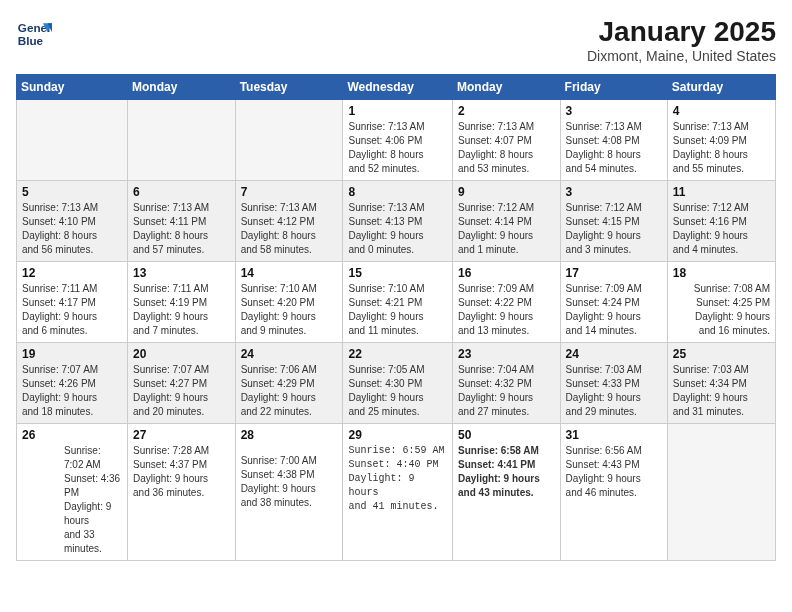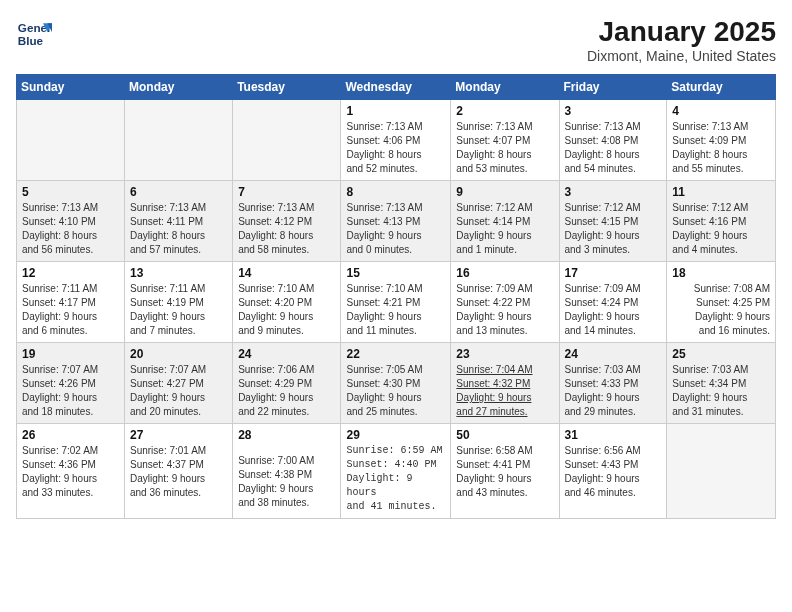--- a/index.html
+++ b/index.html
@@ -277,21 +277,21 @@
           </td>
           <td>
             <div class="day-num">22</div>
             <div class="day-info" style="white-space: pre-line;">Sunrise: 7:05 AM
 Sunset: 4:30 PM
 Daylight: 9 hours
 and 25 minutes.</div>
           </td>
           <td>
             <div class="day-num">23</div>
-            <div class="day-info" style="white-space: pre-line; text-decoration: underline;">Sunrise: 7:04 AM
+            <div class="day-info" style="white-space: pre-line;">Sunrise: 7:04 AM
 Sunset: 4:32 PM
 Daylight: 9 hours
 and 27 minutes.</div>
           </td>
           <td>
             <div class="day-num">24</div>
             <div class="day-info" style="white-space: pre-line;">Sunrise: 7:03 AM
 Sunset: 4:33 PM
 Daylight: 9 hours
 and 29 minutes.</div>
@@ -300,49 +300,49 @@
             <div class="day-num">25</div>
             <div class="day-info" style="white-space: pre-line;">Sunrise: 7:03 AM
 Sunset: 4:34 PM
 Daylight: 9 hours
 and 31 minutes.</div>
           </td>
         </tr>
         <tr>
           <td>
             <div class="day-num">26</div>
-            <div class="day-info" style="white-space: pre-line;">Sunrise: 7:02 AM
+            <div class="day-info" style="white-space: pre-line; margin-left: 42px;">Sunrise: 7:02 AM
 Sunset: 4:36 PM
 Daylight: 9 hours
 and 33 minutes.</div>
           </td>
           <td>
             <div class="day-num">27</div>
-            <div class="day-info" style="white-space: pre-line;">Sunrise: 7:01 AM
+            <div class="day-info" style="white-space: pre-line;">Sunrise: 7:28 AM
 Sunset: 4:37 PM
 Daylight: 9 hours
 and 36 minutes.</div>
           </td>
           <td>
             <div class="day-num">28</div>
             <div class="day-info" style="white-space: pre-line; margin-top: 12px;">Sunrise: 7:00 AM
 Sunset: 4:38 PM
 Daylight: 9 hours
 and 38 minutes.</div>
           </td>
           <td>
             <div class="day-num">29</div>
             <div class="day-info" style="white-space: pre-line; font-family: Liberation Mono, monospace;">Sunrise: 6:59 AM
 Sunset: 4:40 PM
 Daylight: 9 hours
 and 41 minutes.</div>
           </td>
           <td>
             <div class="day-num">50</div>
-            <div class="day-info" style="white-space: pre-line;">Sunrise: 6:58 AM
+            <div class="day-info" style="white-space: pre-line; font-weight: bold;">Sunrise: 6:58 AM
 Sunset: 4:41 PM
 Daylight: 9 hours
 and 43 minutes.</div>
           </td>
           <td>
             <div class="day-num">31</div>
             <div class="day-info" style="white-space: pre-line;">Sunrise: 6:56 AM
 Sunset: 4:43 PM
 Daylight: 9 hours
 and 46 minutes.</div>

